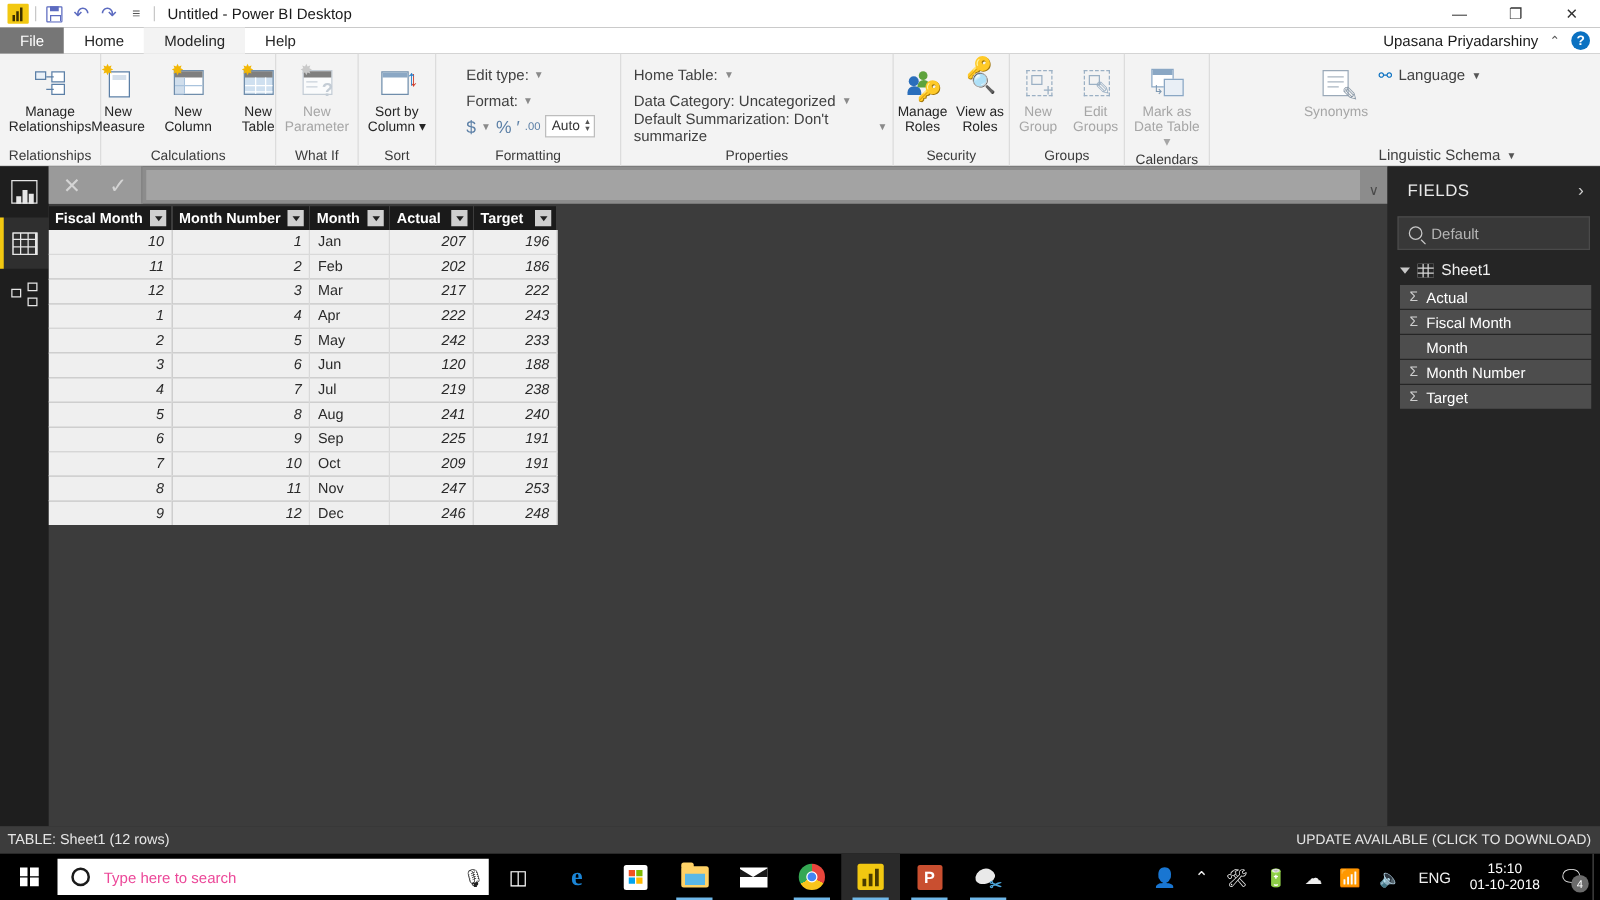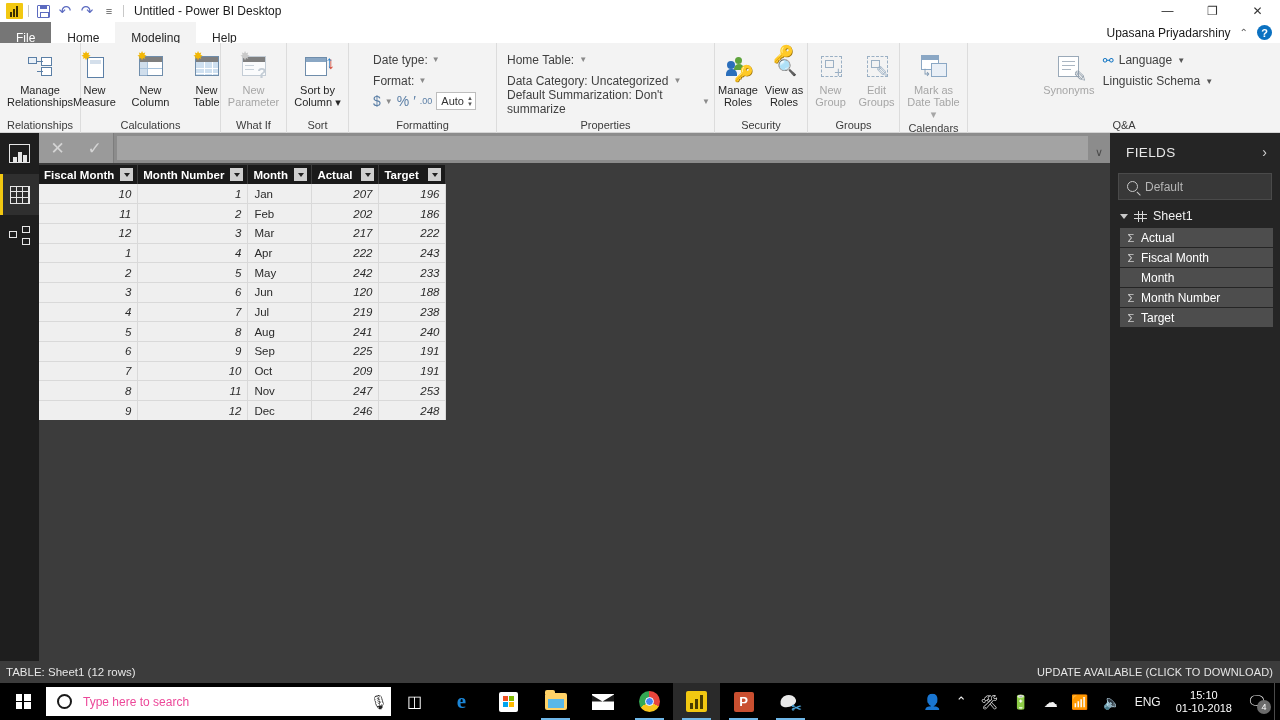--- a/index.html
+++ b/index.html
@@ -28,21 +28,21 @@
   .save-ico::after{content:"";position:absolute;left:2px;bottom:0px;width:7px;height:4px;border:1px solid #5c6bc0;border-bottom:none;background:#fff;}
   .win-title { font-size:12px; color:#1a1a1a; margin-left:7px; }
   .wbtns { margin-left:auto; display:flex; height:22px; }
   .wbtn { width:45px; height:22px; display:flex; align-items:center; justify-content:center; color:#333; font-size:12px; }
 
   
   .tabstrip {
     position:absolute; left:0; top:22px; width:1280px; height:21px;
     background:#ffffff; display:flex; align-items:stretch;
   }
-  .tab { padding:16px 16px; display:flex; align-items:center; justify-content:center; font-size:12px; color:#262626; cursor:default; }
+  .tab { padding:5px 16px; display:flex; align-items:center; justify-content:center; font-size:12px; color:#262626; cursor:default; }
   .tab.file { background:#767676; color:#fff; min-width:51px; }
   .tab.active { background:#f3f3f3; }
   .userbox { margin-left:auto; display:flex; align-items:center; gap:9px; padding-right:8px; font-size:12px; color:#1a1a1a; }
   .chev-up { font-size:10px; color:#555; }
   .help-dot { width:15px; height:15px; border-radius:50%; background:#0b71c1; color:#fff; font-size:11px; font-weight:bold; display:flex; align-items:center; justify-content:center; }
 
   
   .ribbon {
     position:absolute; left:0; top:43px; width:1280px; height:90px;
     background:#f3f3f3; display:flex; align-items:stretch;
@@ -344,21 +344,21 @@
           <span class="lbl">Sort by
 Column ▾</span>
         </div>
       </div>
       <div class="gname">Sort</div>
     </div>
 
     <div class="rgroup" style="width:148px;">
       <div class="items" style="flex-direction:column; align-items:flex-start; padding-left:8px; padding-top:4px; gap:0;">
         <div class="fmt-line">
-          <span class="fmt-lbl">Date type:</span>
+          <span class="fmt-lbl">Edit type:</span>
           <span class="caret">▼</span>
         </div>
         <div class="fmt-line">
           <span class="fmt-lbl">Format:</span>
           <span class="caret">▼</span>
         </div>
         <div class="fmtrow">
           <span style="color:#5b7fa6;font-size:14px;">$</span>
           <span class="caret">▼</span>
           <span style="color:#5b7fa6;font-size:14px;">%</span>
@@ -474,21 +474,21 @@
             <span class="pencil">✎</span>
           </span>
           <span class="lbl">Synonyms</span>
         </div>
         <div style="display:flex;flex-direction:column;gap:3px;padding-top:3px;padding-left:6px;">
           <div class="prop-line" style="height:18px;">
             <span class="lang-ic">⚯</span>
             <span>Language</span>
             <span class="caret dk">▼</span>
           </div>
-          <div class="prop-line" style="height:18px;">
+          <div class="prop-line" style="height:18px;margin-top:43px;">
             <span>Linguistic Schema</span>
             <span class="caret dk">▼</span>
           </div>
         </div>
       </div>
       <div class="gname" style="max-width:230px;">Q&amp;A</div>
     </div>
   </div>
 
   <div class="leftnav">

